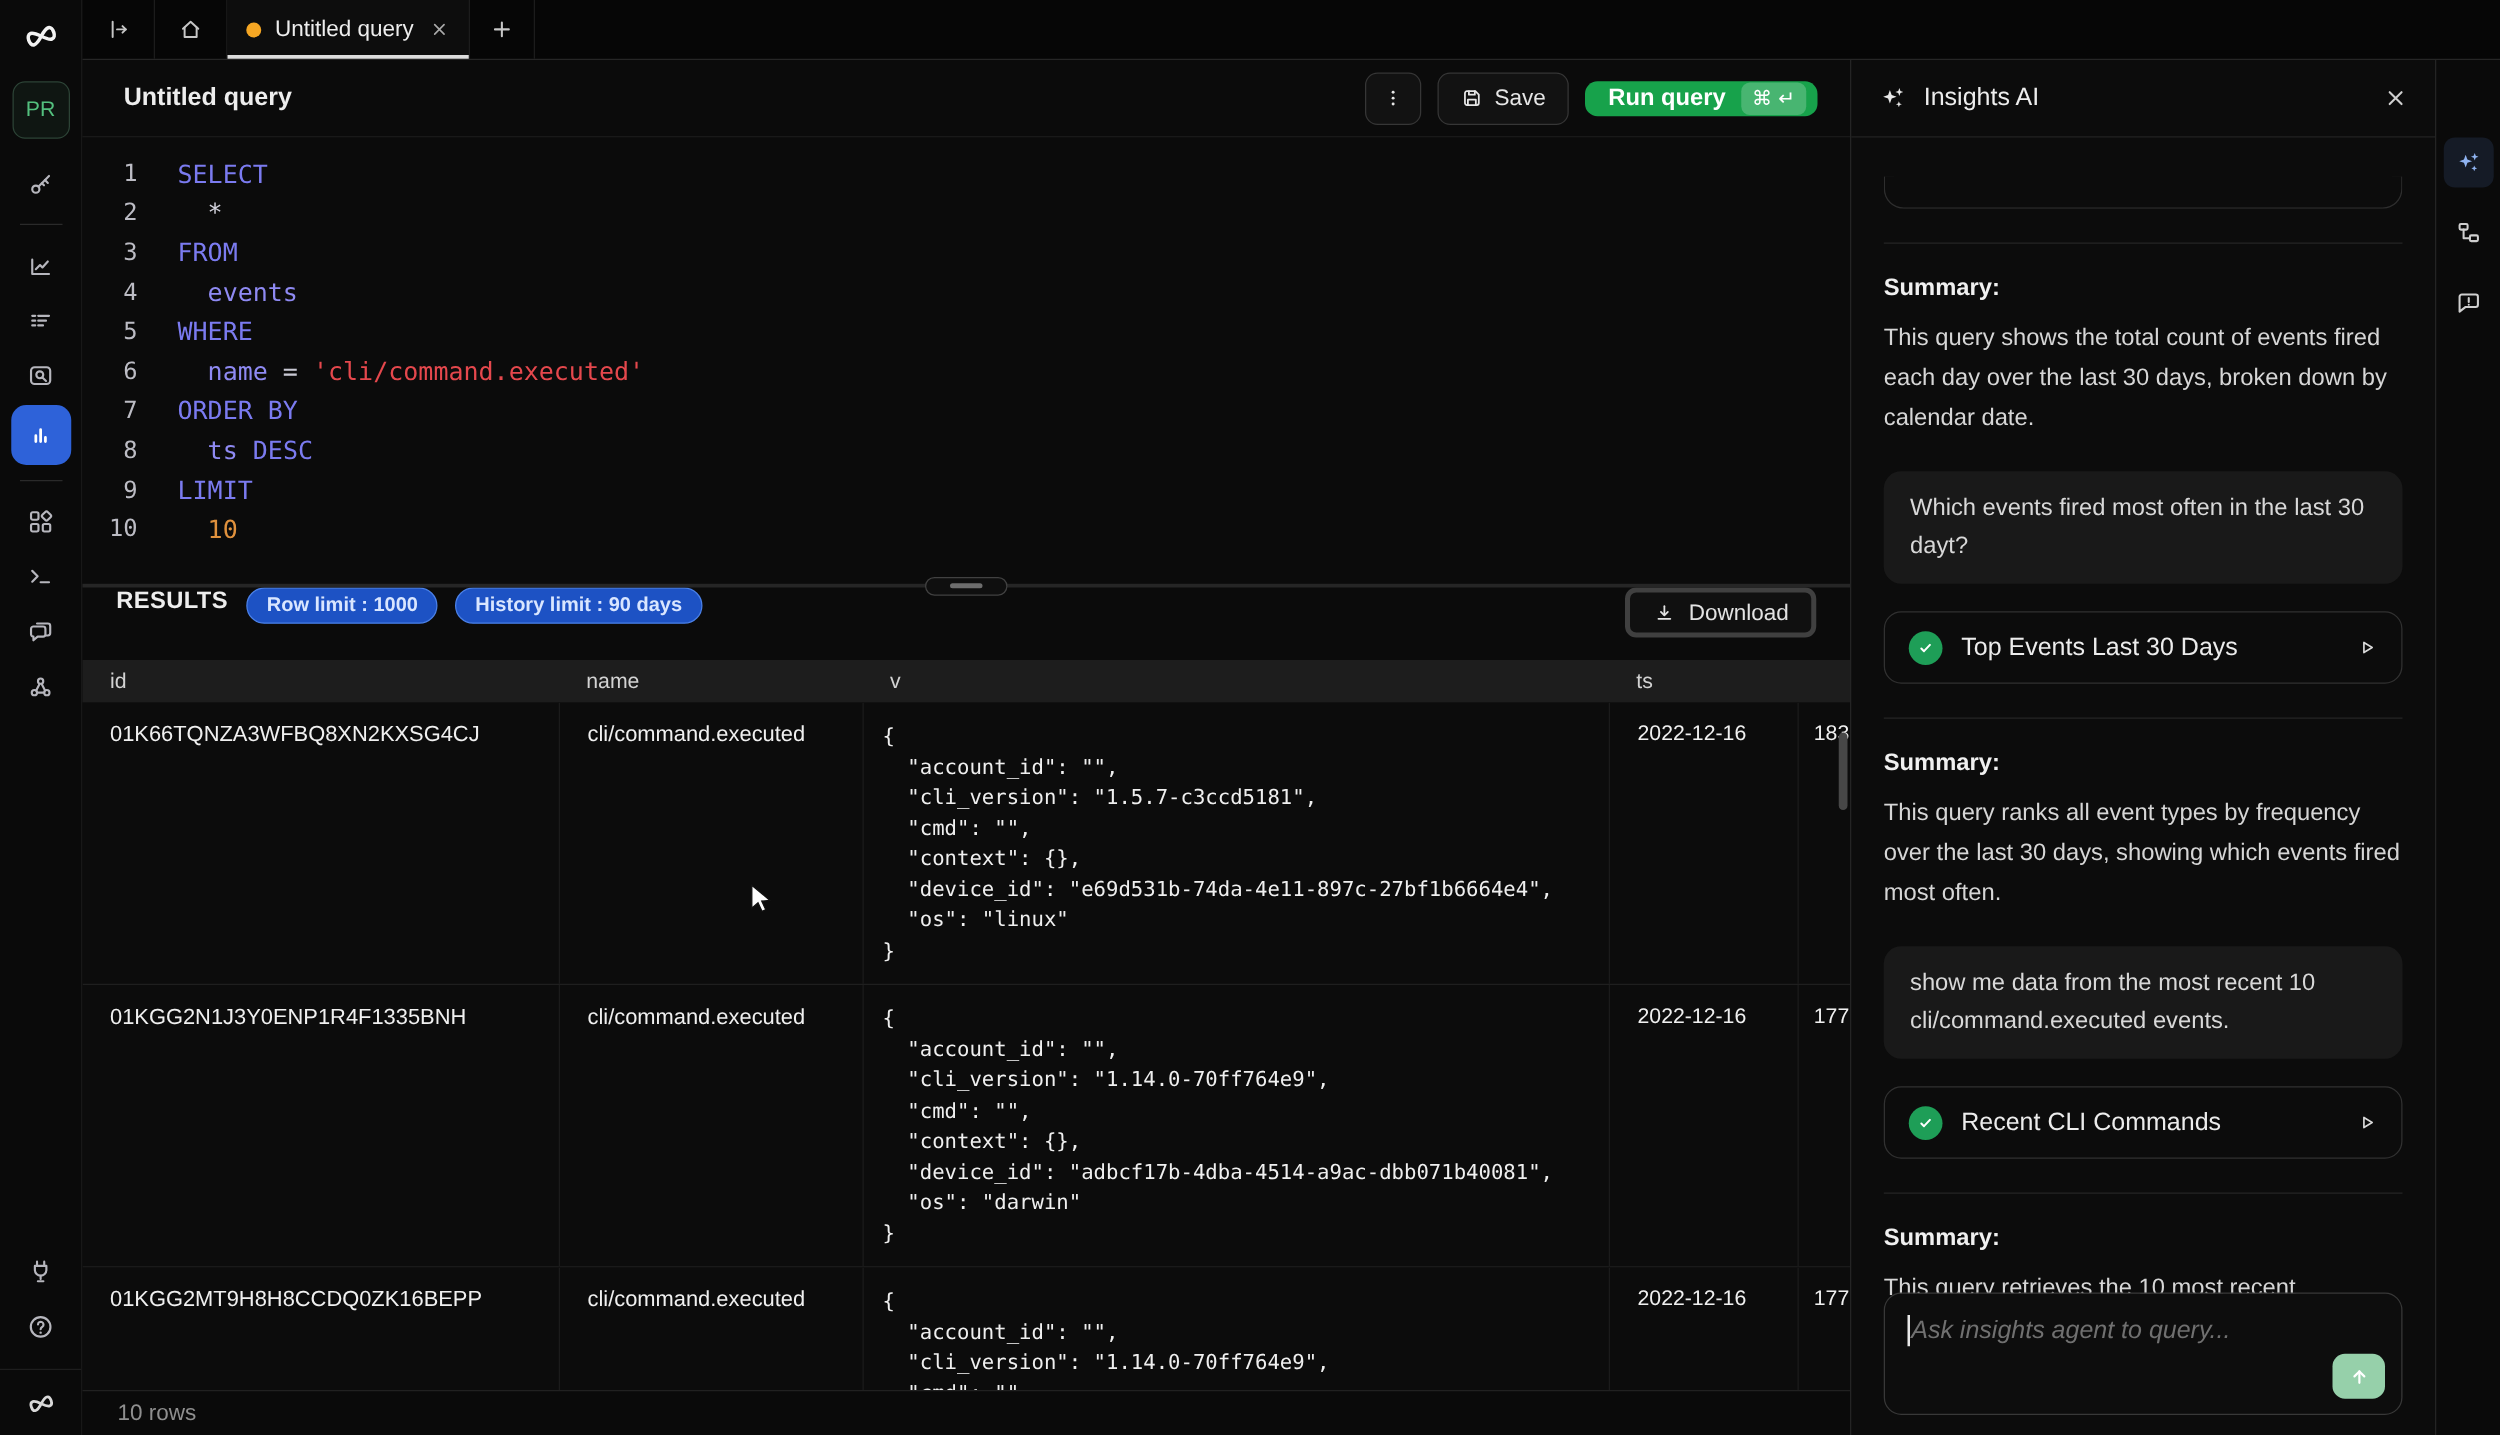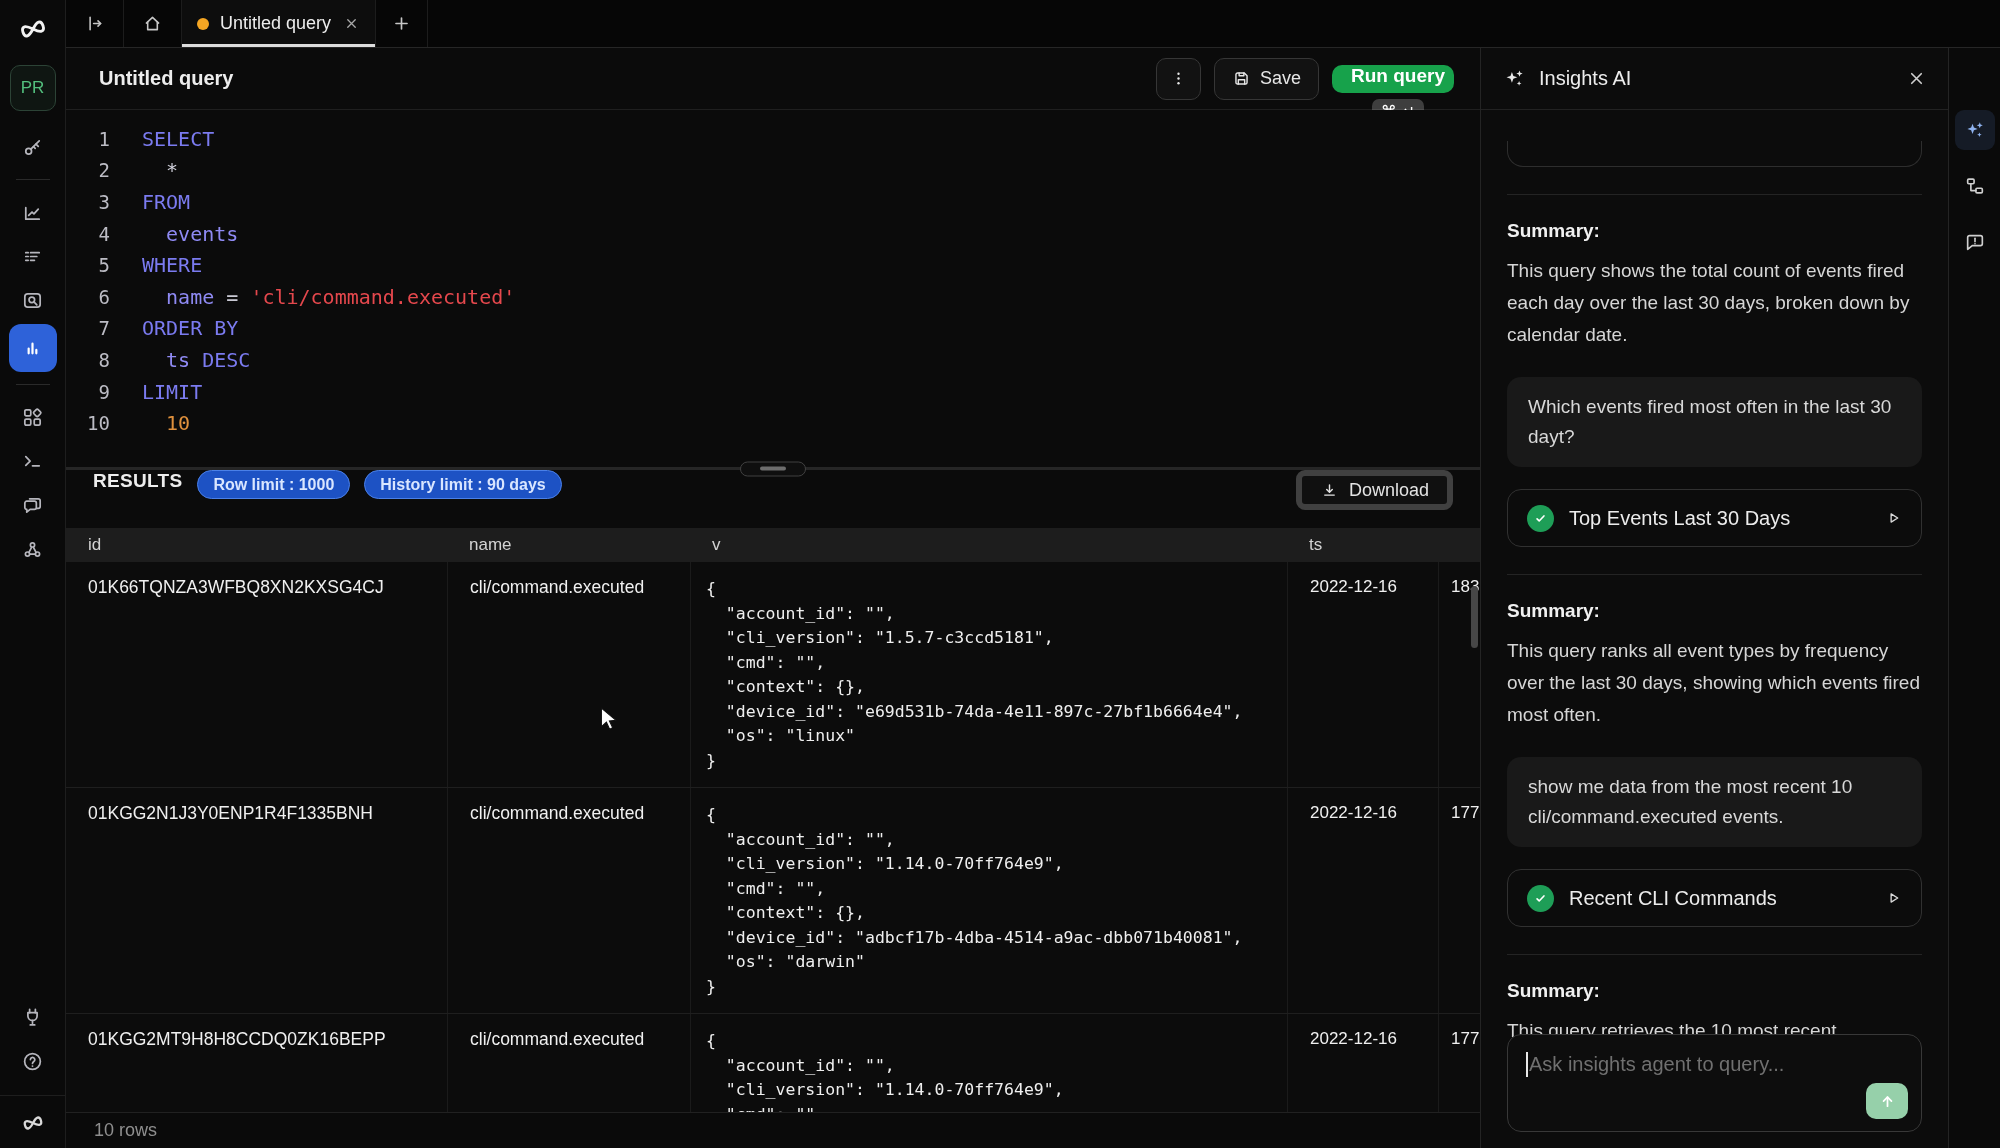--- a/index.html
+++ b/index.html
@@ -51,21 +51,21 @@
   .q-header { height:62px; border-bottom:1px solid #1f1f1f; display:flex; align-items:center;
               padding:0 26px 0 33px; flex-shrink:0; }
   .q-title { font-size:20px; font-weight:600; color:#ededed; }
   .q-actions { margin-left:auto; display:flex; align-items:center; gap:13px; }
   .btn { display:flex; align-items:center; gap:9px; height:42px; border:1px solid #363636;
          border-radius:10px; background:#121212; color:#e6e6e6; font-size:18px; padding:0 17px; }
   .btn svg { width:19px; height:19px; }
   .btn.icon-only { width:45px; justify-content:center; padding:0; }
   .btn-run { display:flex; align-items:center; gap:12px; height:28px; border-radius:10px;
              background:var(--run-green); color:#fff; font-size:19px; font-weight:600;
-             padding:0 9px 0 19px; border:none;flex-direction:column; }
+             padding:0 9px 0 19px; border:none; }
   .kbd-badge { display:flex; align-items:center; gap:5px; background:rgba(255,255,255,.21);
                border-radius:7px; padding:3px 9px; font-size:16px; font-weight:400; }
 
   
   .editor { height:357px; padding-top:13px; overflow:hidden; flex-shrink:0; background:#0b0b0b; }
   .ed-line { display:flex; height:31.6px; align-items:center; }
   .ln { width:44px; text-align:right; font-family:"DejaVu Sans Mono", monospace; font-size:19px;
         color:#bcbcc4; flex-shrink:0; }
   .code { margin-left:32px; font-family:"DejaVu Sans Mono", monospace; font-size:20px; white-space:pre; }
   .tok-kw { color:var(--sql-kw); } .tok-ident { color:var(--sql-ident); }
@@ -78,21 +78,21 @@
                   width:66px; height:15px; border-radius:8px; background:#0f0f0f;
                   border:1.5px solid #414141; display:flex; align-items:center; justify-content:center; }
   .split-handle::after { content:""; width:26px; height:4px; border-radius:2px; background:#6d6d6d; }
 
   
   .r-toolbar { height:58px; display:flex; gap:15px; padding:0 27px; flex-shrink:0; }
   .r-label { font-size:19px; font-weight:700; color:#ededed; letter-spacing:.3px; }
   .pill { height:29px; border-radius:15px; background:var(--pill-fill); border:1.5px solid var(--pill-border);
           color:#d9e6ff; font-size:16px; font-weight:600; display:flex; align-items:center; padding:0 15px; }
   .dl-btn { margin-left:auto; display:flex; align-items:center; gap:10px; height:40px; padding:4px 18px;
-            border:6px solid #404040; border-radius:9px; background:#101010; color:#e3e3e3; font-size:18px; }
+            border:4px solid #404040; border-radius:9px; background:#101010; color:#e3e3e3; font-size:18px; }
   .dl-btn svg { width:19px; height:19px; }
 
   
   .grid-row { display:grid; grid-template-columns:350px 212px 566px 120px 1fr;gap:31px; }
   .t-head { height:34px; background:#1d1d1d; align-items:center; flex-shrink:0; }
   .t-head .hcell { font-size:17px; color:#d3d3d3; padding-left:22px; }
   .t-head .hcell.c2 { padding-left:15px; }
   .t-body { flex:1; overflow:hidden; position:relative; }
   .t-row { border-bottom:1px solid #1f1f1f; background:#0c0c0c; }
   .cell { padding:15px 8px 14px 22px; font-size:17.5px; color:#f0f0f0; overflow:hidden;
@@ -127,21 +127,21 @@
   .bubble p { font-size:19px; color:#d8d8d8; line-height:30px; }
   .action-card { border:1.5px solid #313131; border-radius:14px; height:58px; display:flex;
                  align-items:center; gap:15px; padding:0 19px; margin:4px 0 2px; }
   .check-circle { width:27px; height:27px; border-radius:50%; background:var(--check-green);
                   display:flex; align-items:center; justify-content:center; color:#fff; flex-shrink:0; }
   .check-circle svg { width:15px; height:15px; }
   .action-label { font-size:20px; color:#ececec; }
   .action-play { margin-left:auto; color:#d9d9d9; display:flex; }
   .action-play svg { width:18px; height:18px; }
   .composer { position:absolute; left:26px; right:26px; bottom:16px; height:98px;
-              border:1.5px solid #383838; border-radius:14px; background:#0d0d0d; padding:17px 18px; }
+              border:1.5px solid #383838; border-radius:14px; background:#0d0d0d; padding:17px 18px;font-style:italic; }
   .caret { display:inline-block; width:2px; height:25px; background:#e8e8e8; vertical-align:middle;
            margin-right:1px; }
   .placeholder { font-size:20px; color:#707070; vertical-align:middle; }
   .send-btn { position:absolute; right:13px; bottom:12px; width:42px; height:36px; border-radius:10px;
               background:var(--send-green); color:#fff; display:flex; align-items:center;
               justify-content:center; border:none; }
   .send-btn svg { width:19px; height:19px; }
 
   
   .rail { width:52px; background:#0a0a0a; border-left:1px solid #242424; display:flex;

